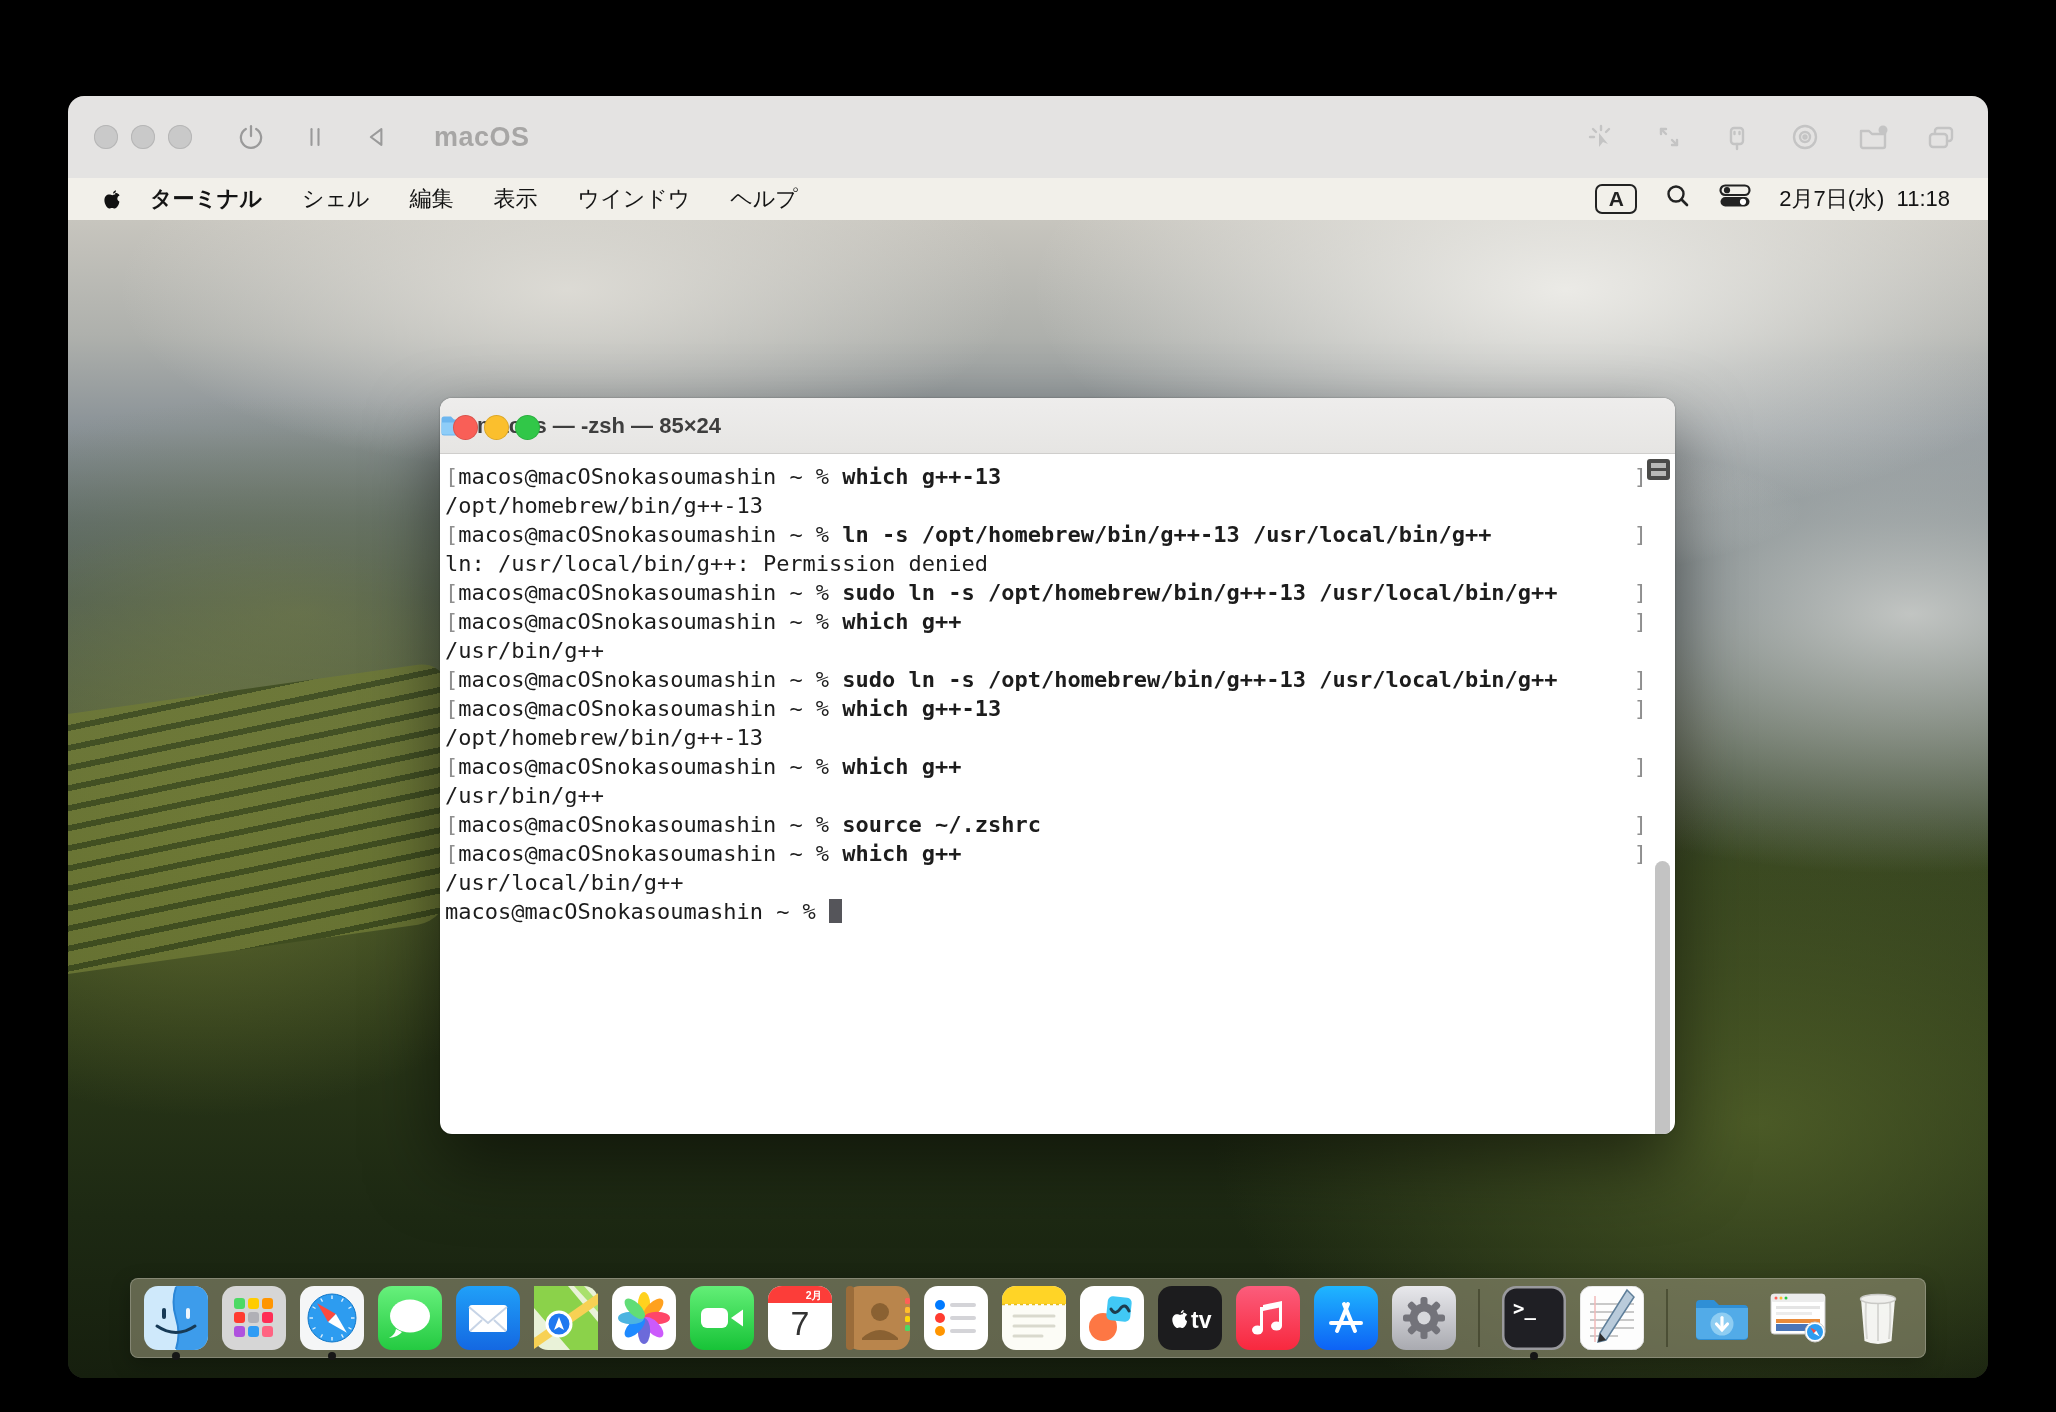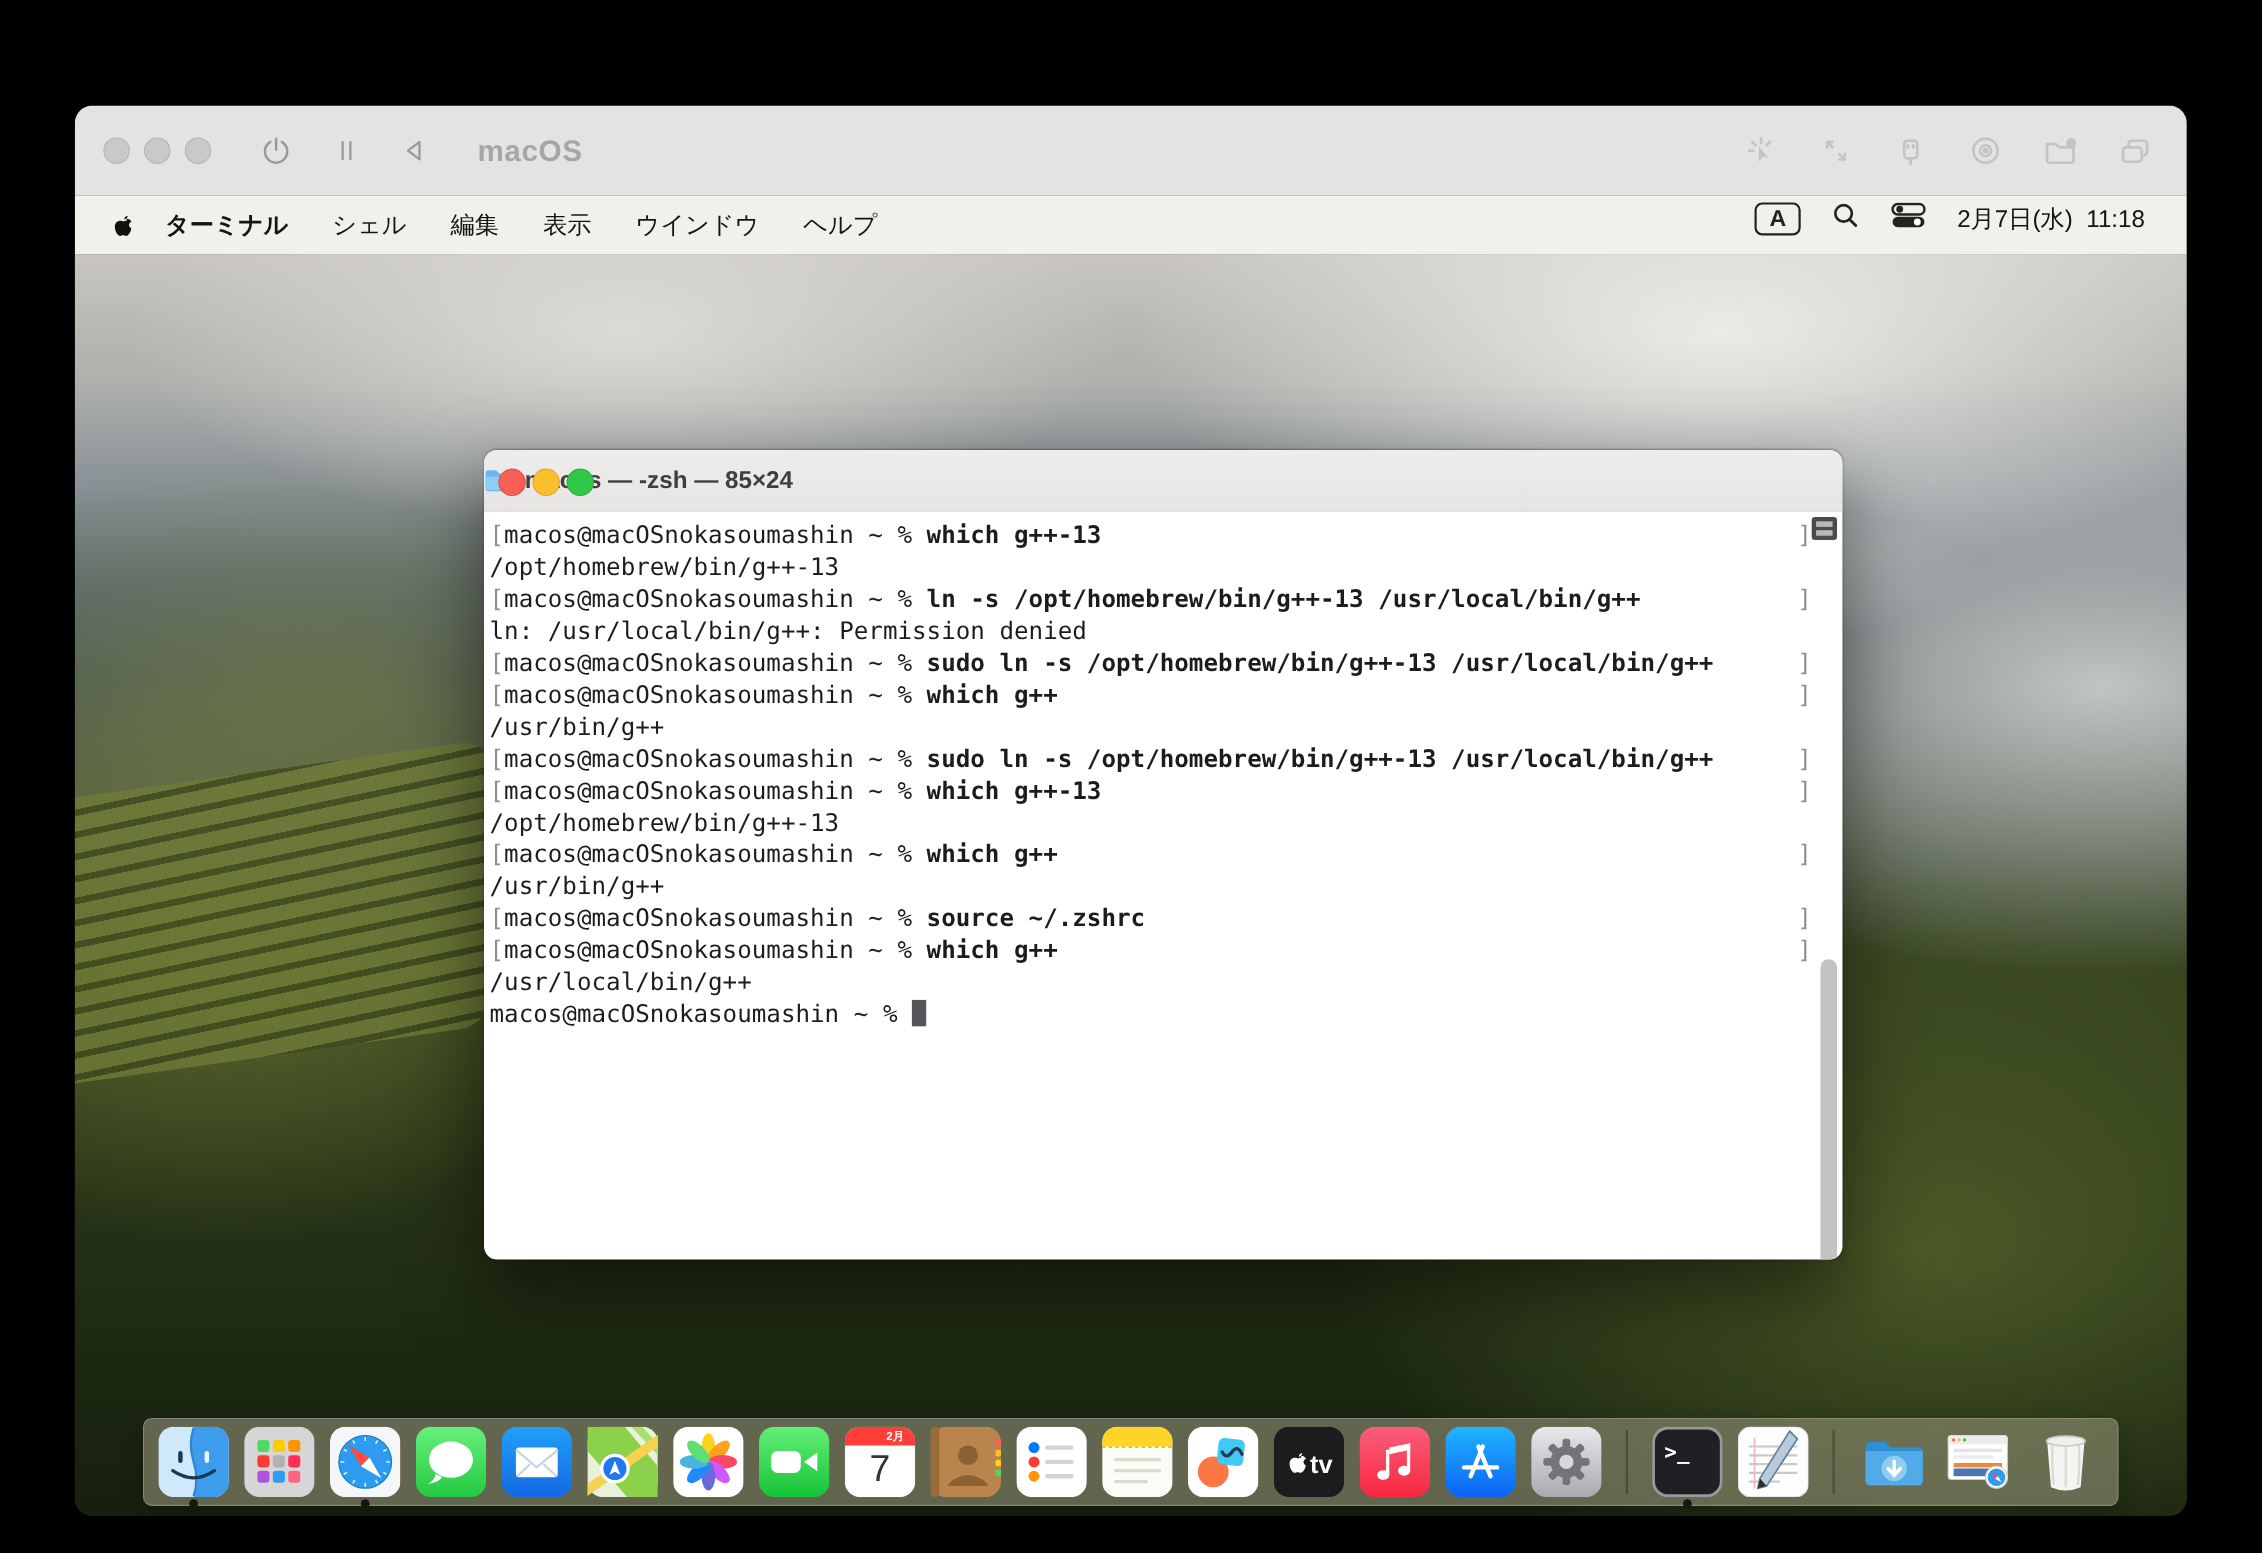--- a/index.html
+++ b/index.html
@@ -14,21 +14,21 @@
   .chrome{height:82px;background:#e4e3e2;display:flex;align-items:center;position:relative;}
   .vm-dots{display:flex;gap:13px;margin-left:26px;}
   .vm-dot{width:24px;height:24px;border-radius:50%;background:#c9c9c9;box-shadow:inset 0 0 0 1px #b6b6b6;}
   .chrome-ic{width:34px;height:34px;display:flex;align-items:center;justify-content:center;}
   .chrome-ic svg{stroke:#9a9a9a;fill:none;stroke-width:2.4;stroke-linecap:round;stroke-linejoin:round;}
   .vm-title{font-size:27px;font-weight:700;color:#a7a6a5;margin-left:40px;letter-spacing:.5px;}
   .chrome-right{position:absolute;right:30px;top:0;height:82px;display:flex;align-items:center;gap:34px;}
   .chrome-right .chrome-ic svg{stroke:#c4c4c4;}
 
   
-  .menubar{height:53px;background:#f2f0ea;display:flex;align-items:center;font-size:22px;color:#141414;position:relative;}
+  .menubar{height:42px;background:#f2f0ea;display:flex;align-items:center;font-size:22px;color:#141414;position:relative;}
   .apple{margin-left:32px;margin-right:28px;display:flex;align-items:center;}
   #menu-items{display:flex;gap:40px;align-items:center;}
   #menu-items .menu-item{cursor:default;}
   #menu-items .menu-item.app-menu{font-weight:700;}
   .menubar-right{position:absolute;right:38px;top:0;height:42px;display:flex;align-items:center;gap:28px;}
   .ime-box{width:42px;height:30px;border:2.5px solid #222;border-radius:7px;display:flex;align-items:center;justify-content:center;
     font-weight:700;font-size:21px;color:#222;}
   .clock{font-size:22px;color:#141414;white-space:pre;}
 
   

